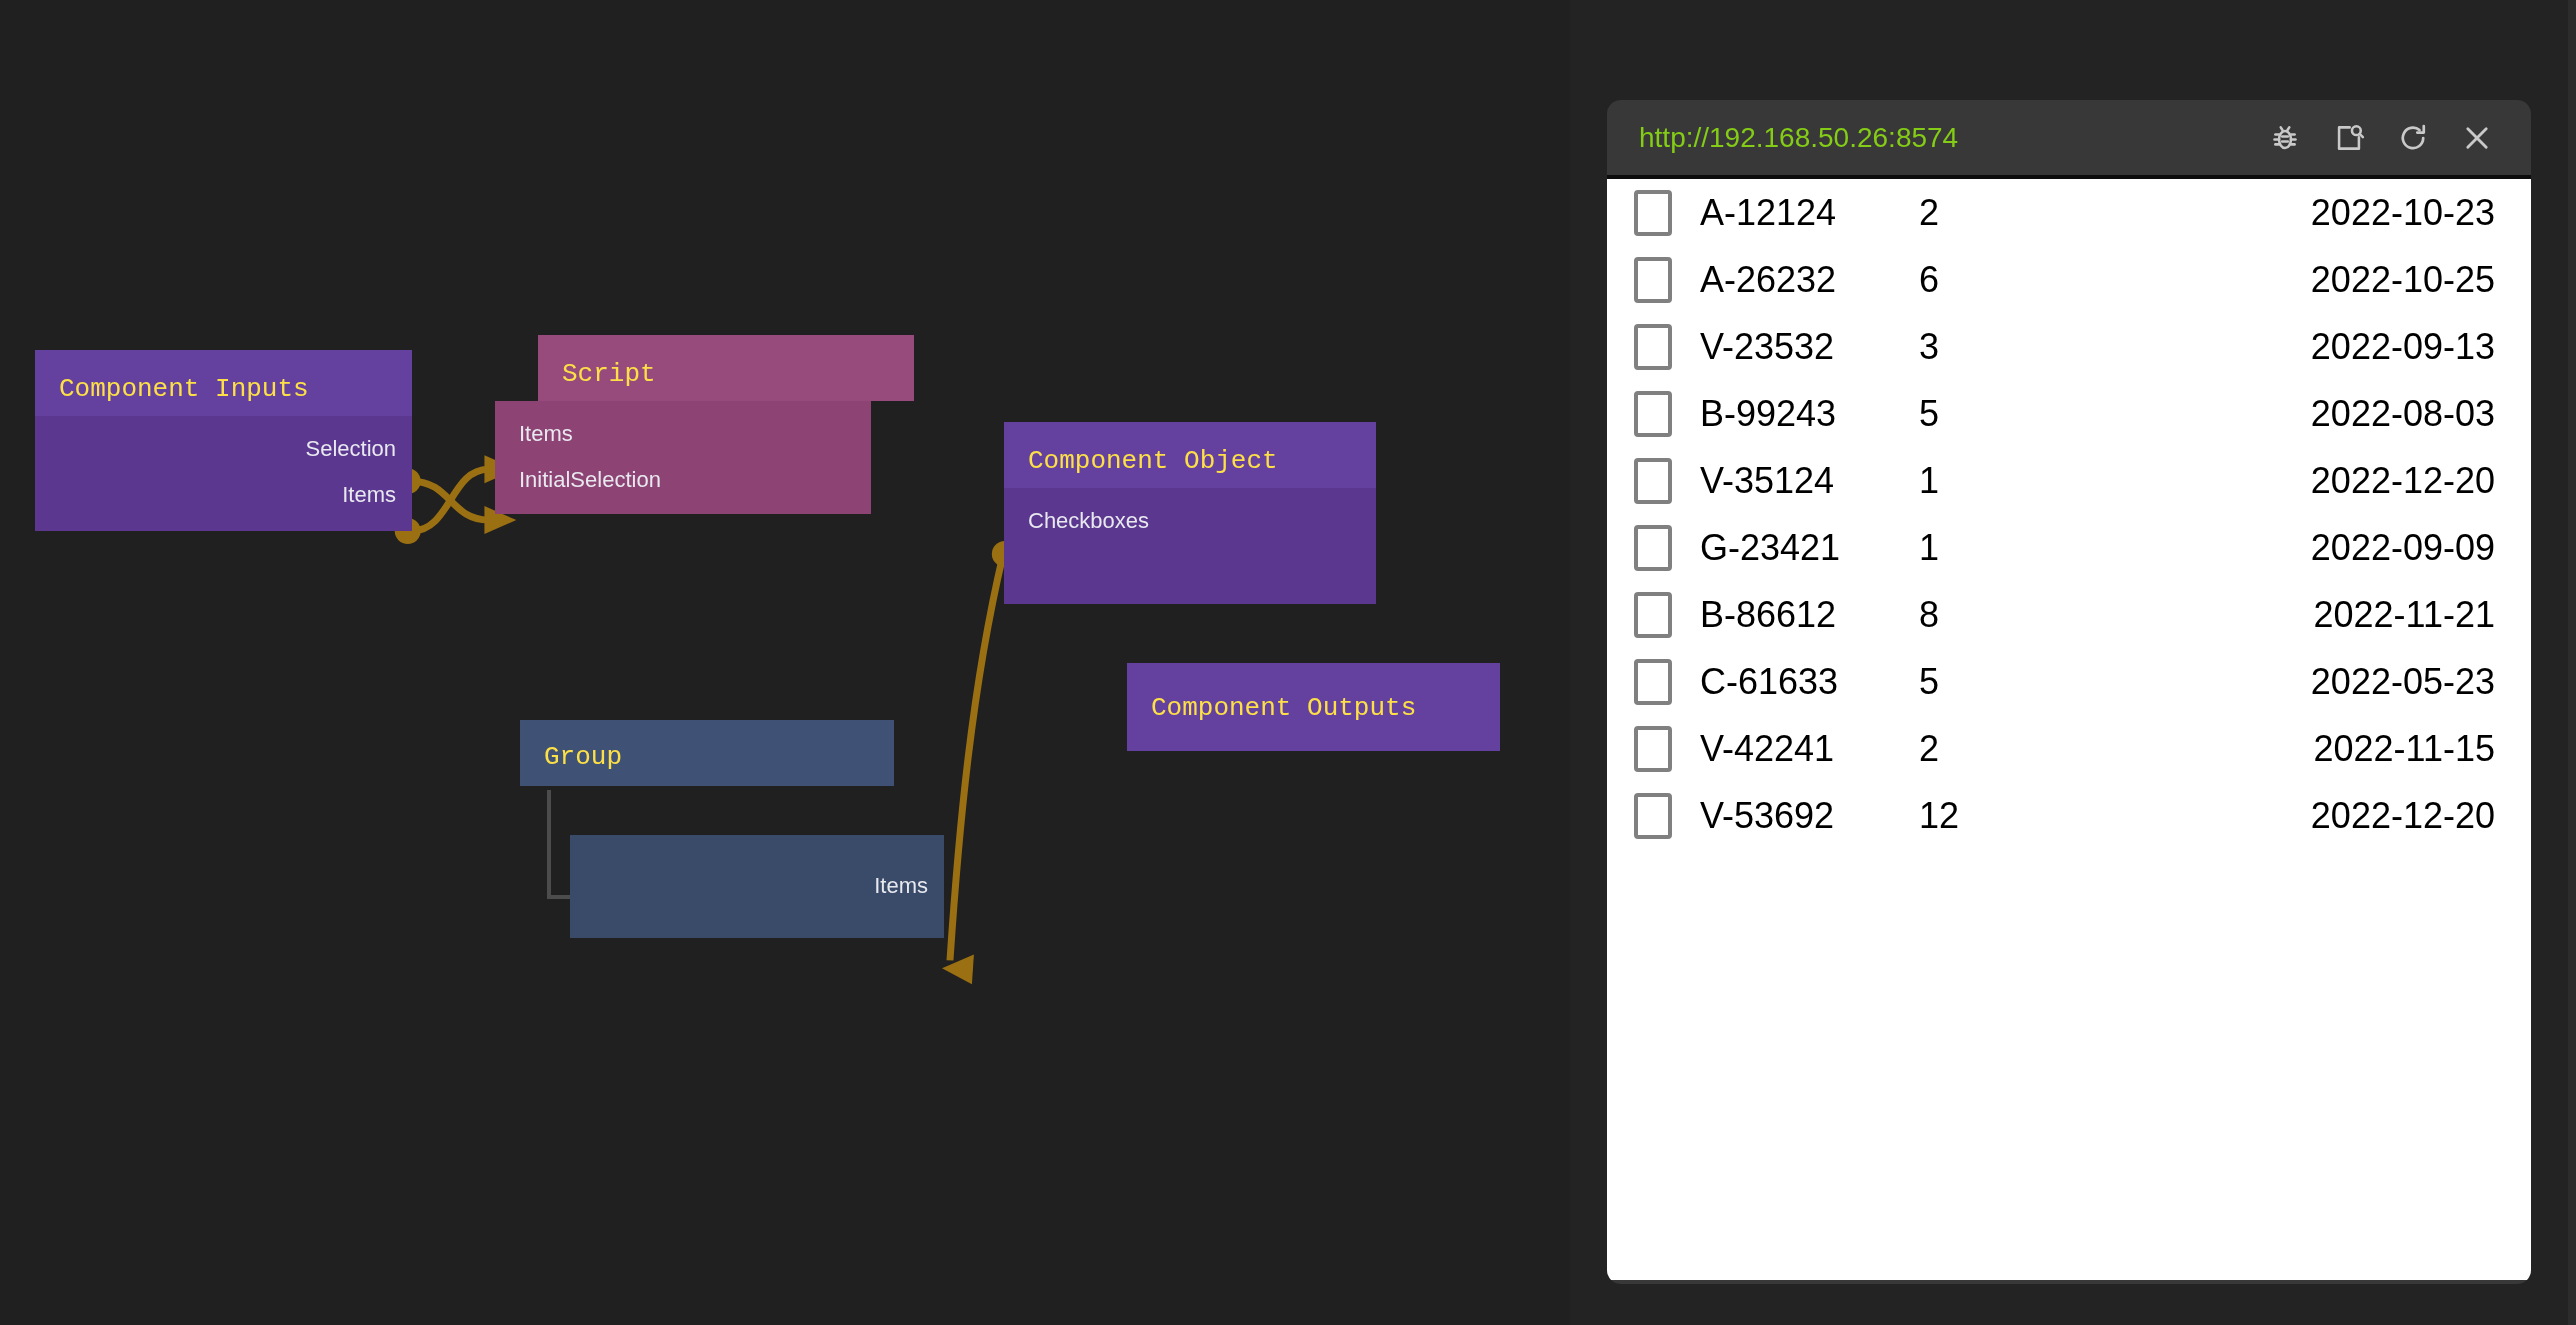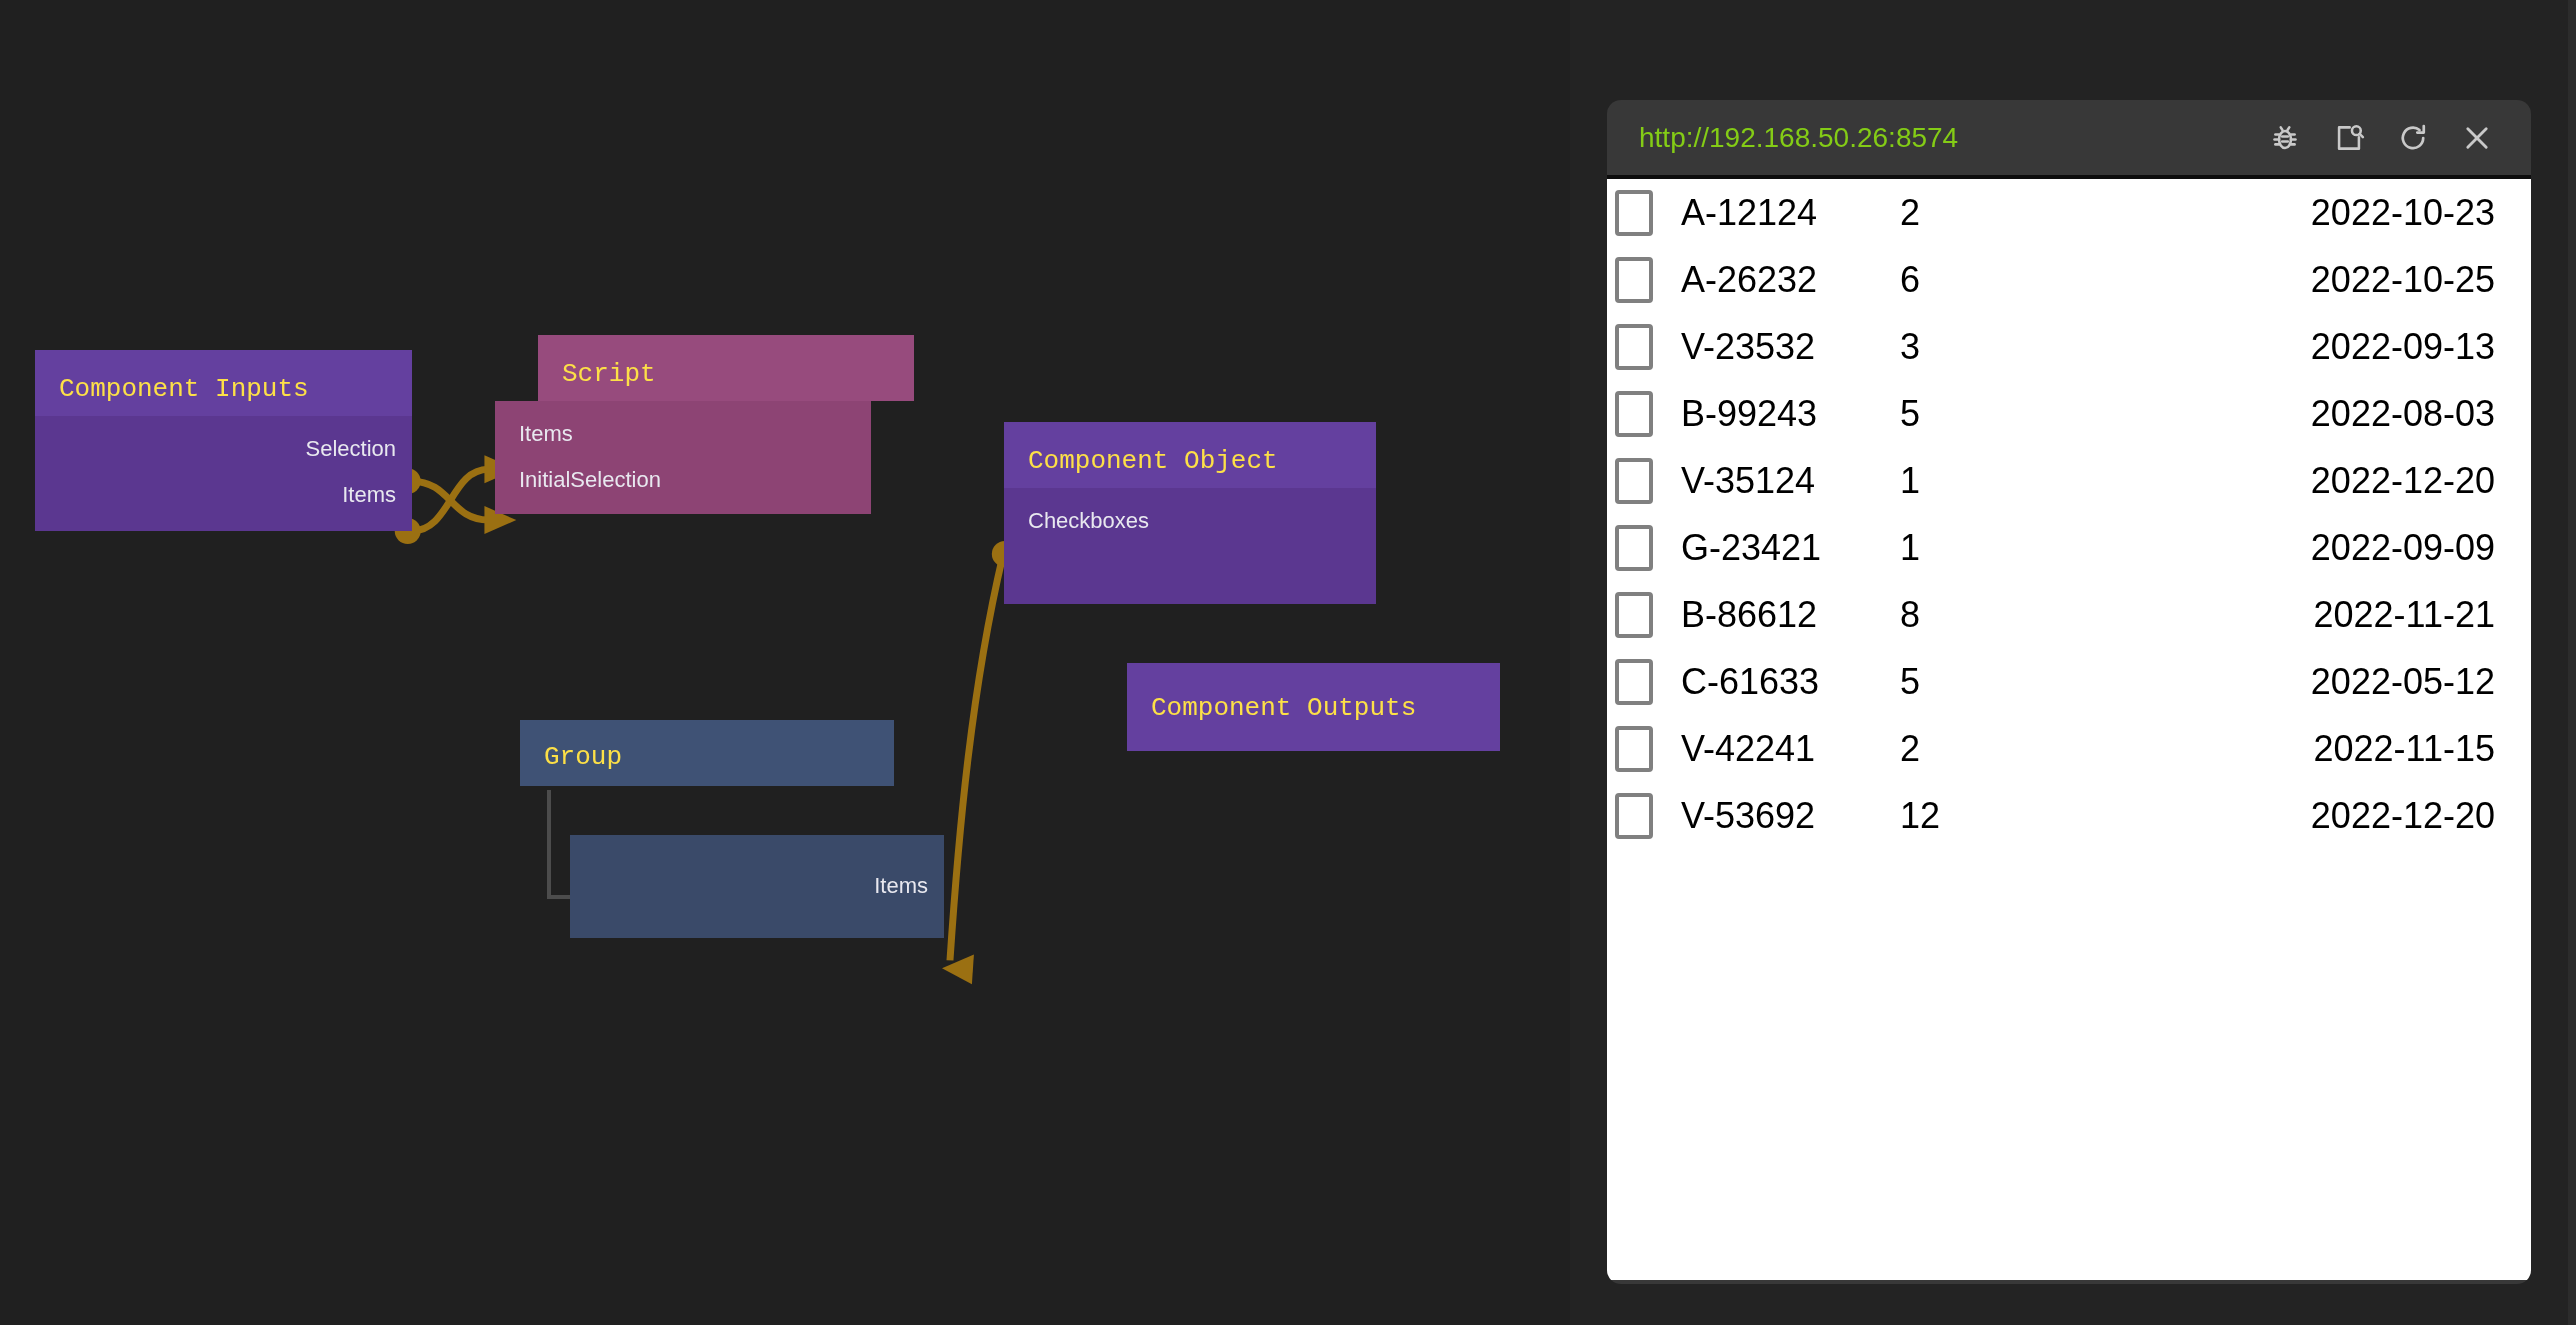--- a/index.html
+++ b/index.html
@@ -172,21 +172,21 @@
   #browser-content {
     background: #ffffff;
     height: calc(100% - 83px);
     overflow: hidden;
     box-sizing: border-box;
   }
   .tbl-row {
     display: flex;
     align-items: center;
     height: 67px;
-    padding-left: 8px;
+    padding-left: 27px;
     box-sizing: border-box;
     color: #000000;
     font-size: 36px;
   }
   .cb {
     width: 38px;
     height: 46px;
     border: 4px solid #808080;
     border-radius: 4px;
     box-sizing: border-box;
@@ -373,21 +373,21 @@
       <div class="tbl-row">
         <div class="cb"></div>
         <div class="c-code">B-86612</div>
         <div class="c-qty">8</div>
         <div class="c-date">2022-11-21</div>
       </div>
       <div class="tbl-row">
         <div class="cb"></div>
         <div class="c-code">C-61633</div>
         <div class="c-qty">5</div>
-        <div class="c-date">2022-05-12</div>
+        <div class="c-date">2022-05-23</div>
       </div>
       <div class="tbl-row">
         <div class="cb"></div>
         <div class="c-code">V-42241</div>
         <div class="c-qty">2</div>
         <div class="c-date">2022-11-15</div>
       </div>
       <div class="tbl-row">
         <div class="cb"></div>
         <div class="c-code">V-53692</div>

